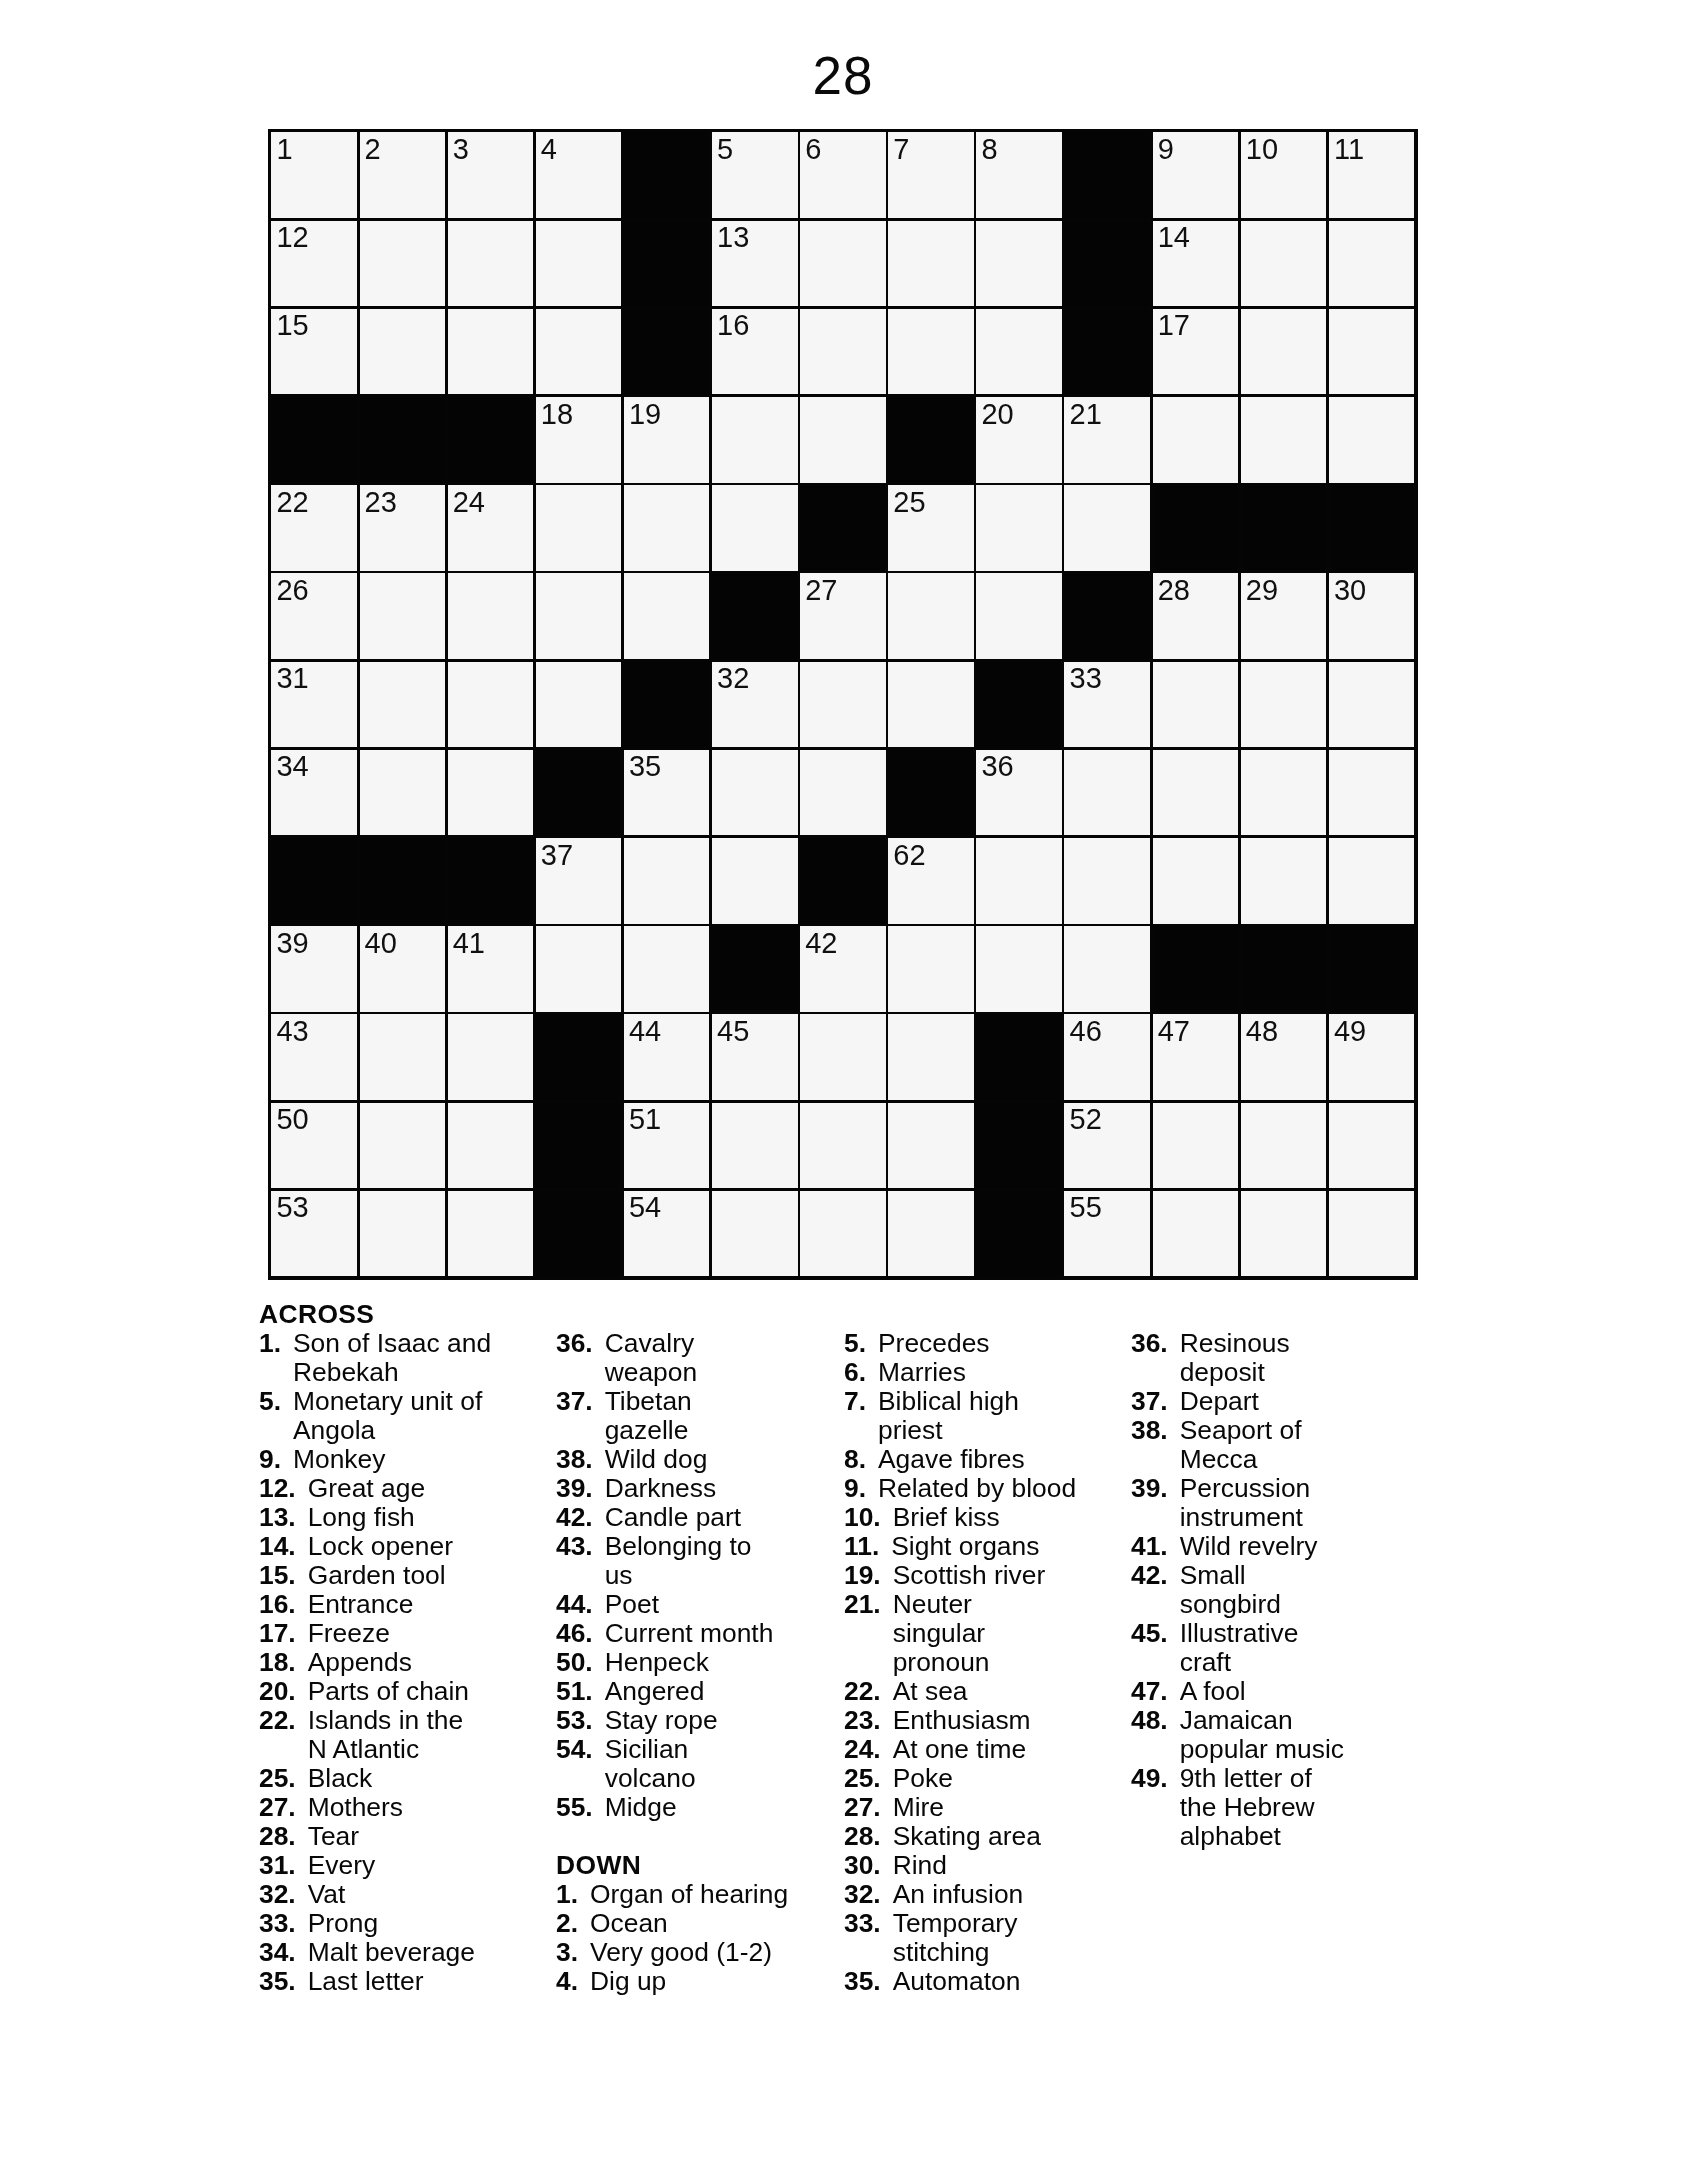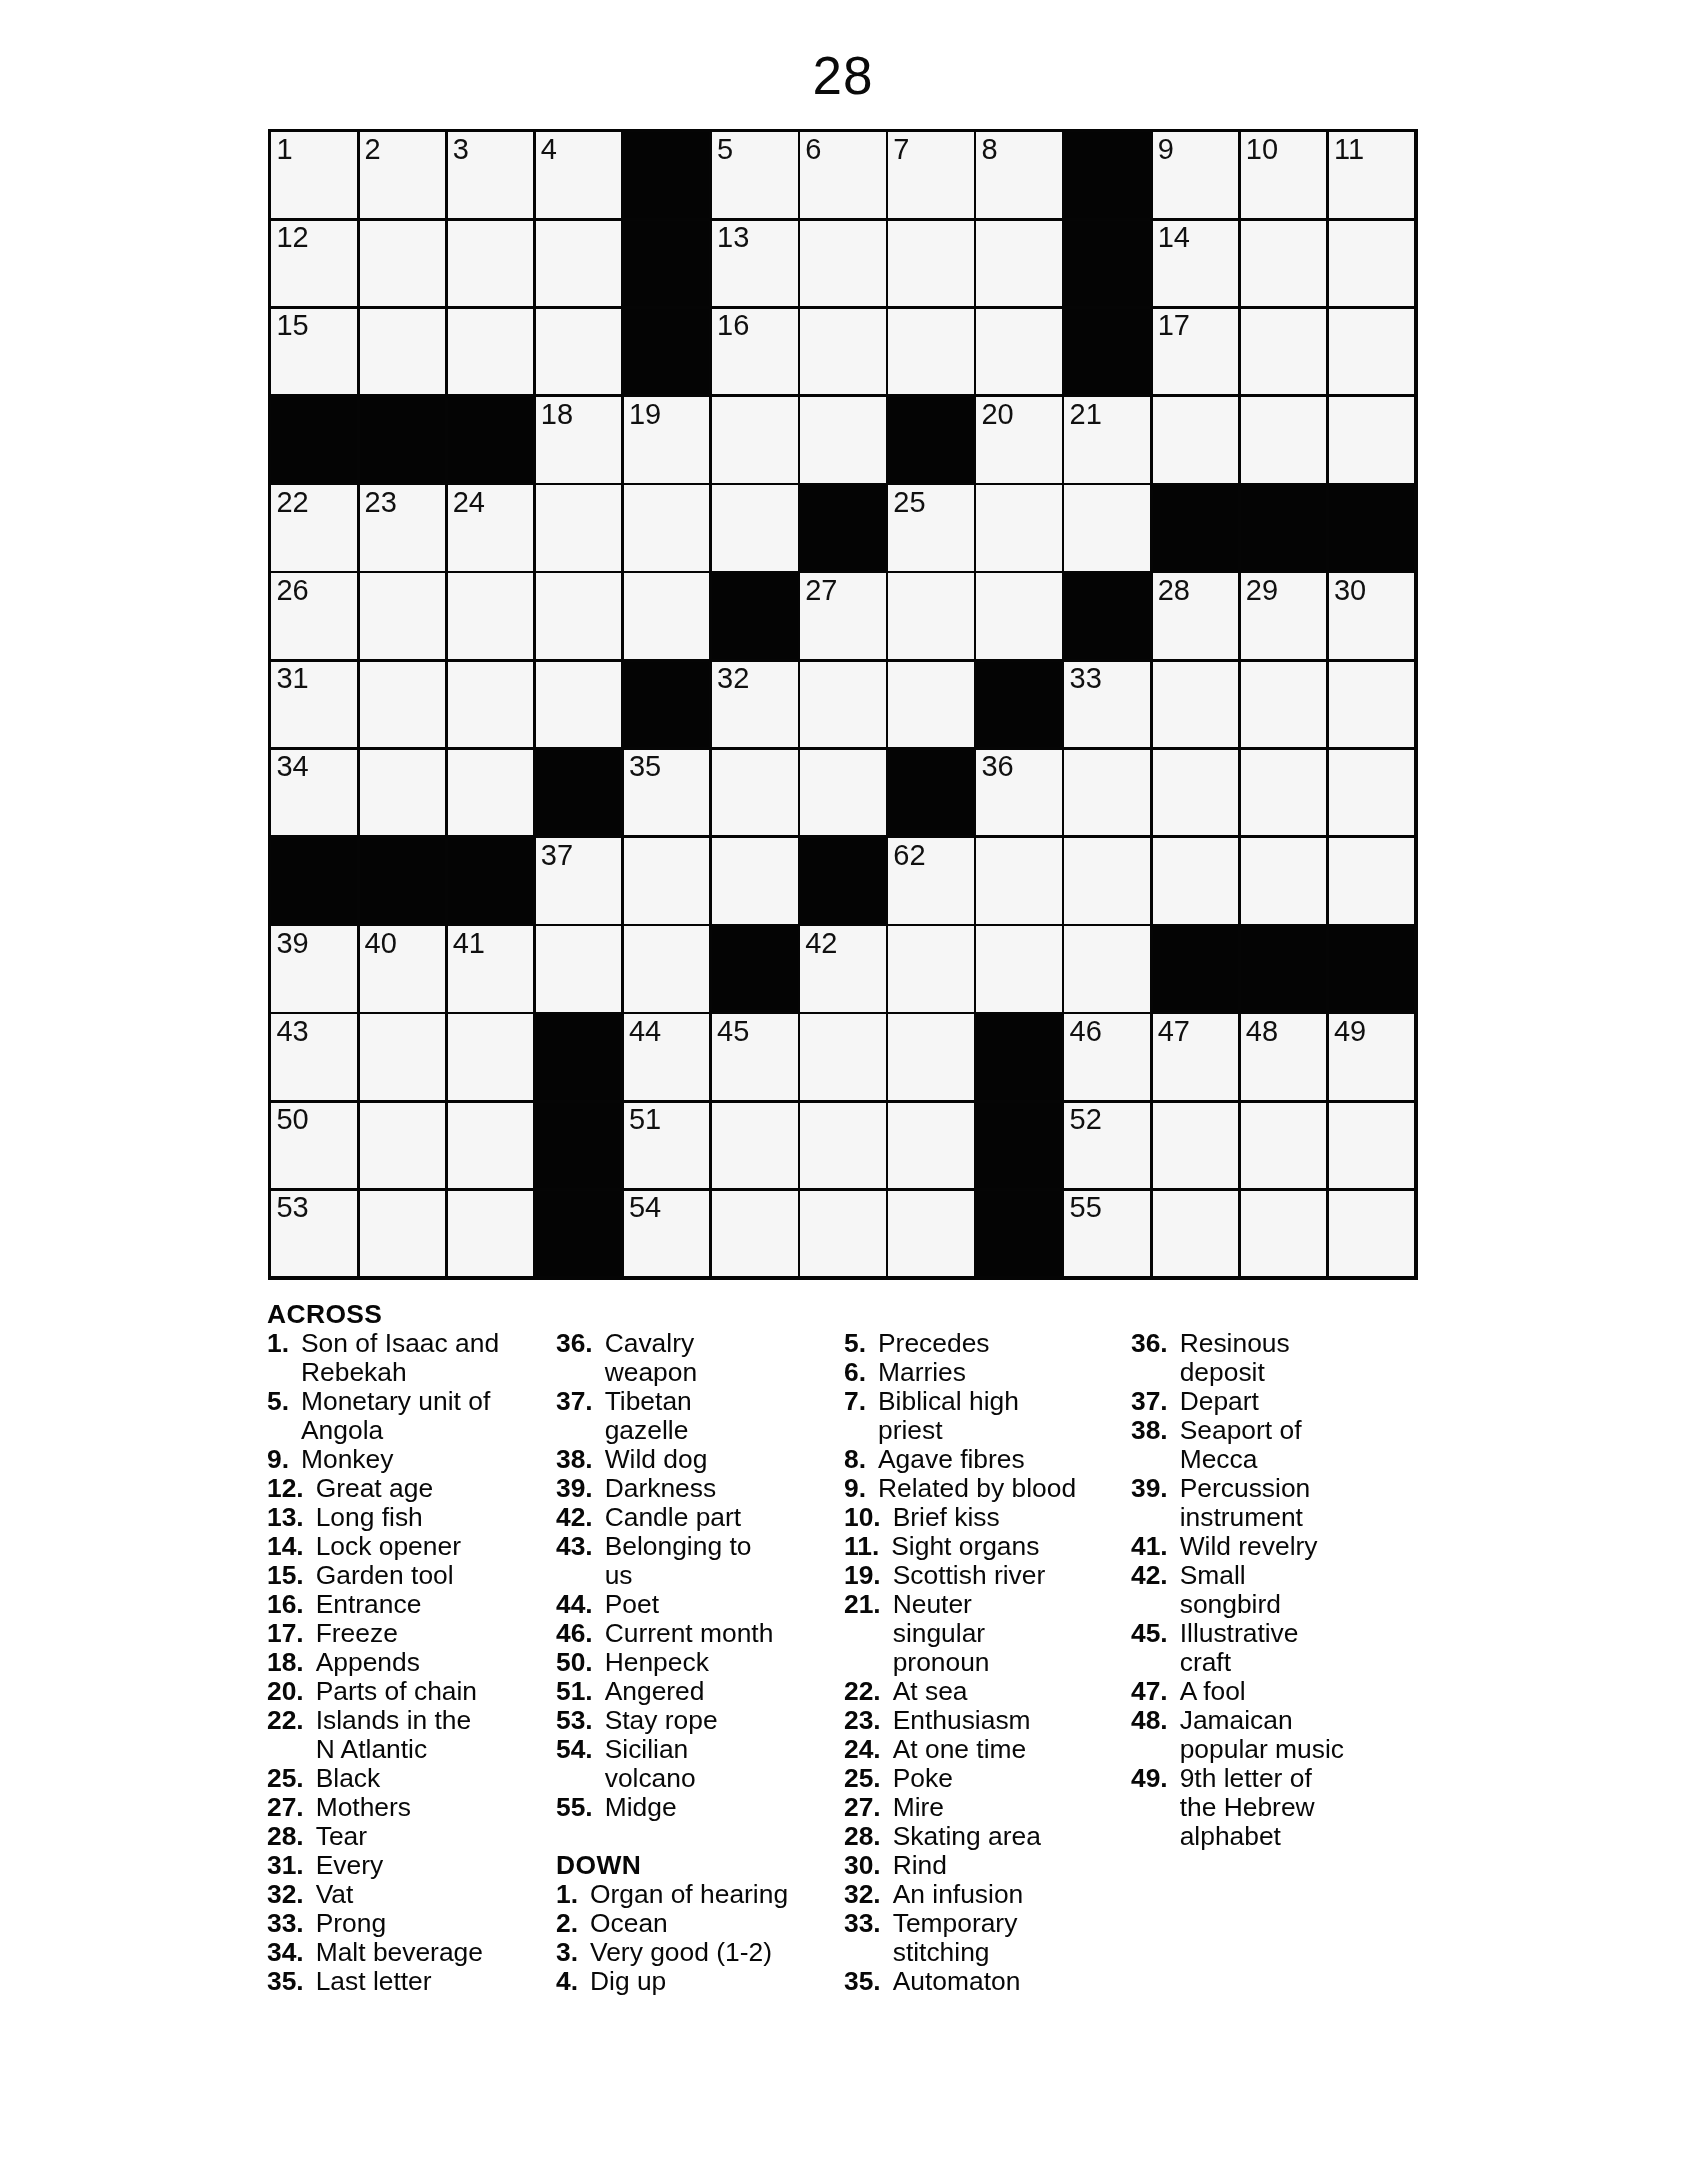--- a/index.html
+++ b/index.html
@@ -40,21 +40,21 @@
     font-size:29px;line-height:1.05;
     color:#101010;
   }
   .clue-col{
     position:absolute;
     width:298px;
     font-size:26.4px;
     line-height:29px;
     color:#080808;
   }
-  .clue-col.c1{left:267px;top:1300px;}
+  .clue-col.c1{left:259px;top:1300px;}
   .clue-col.c2{left:556px;top:1329px;}
   .clue-col.c3{left:844px;top:1329px;}
   .clue-col.c4{left:1131px;top:1329px;}
   .clue-header{
     font-weight:bold;
     letter-spacing:0.4px;
   }
   .clue{display:flex;align-items:flex-start;}
   .clue .n{
     font-weight:bold;

